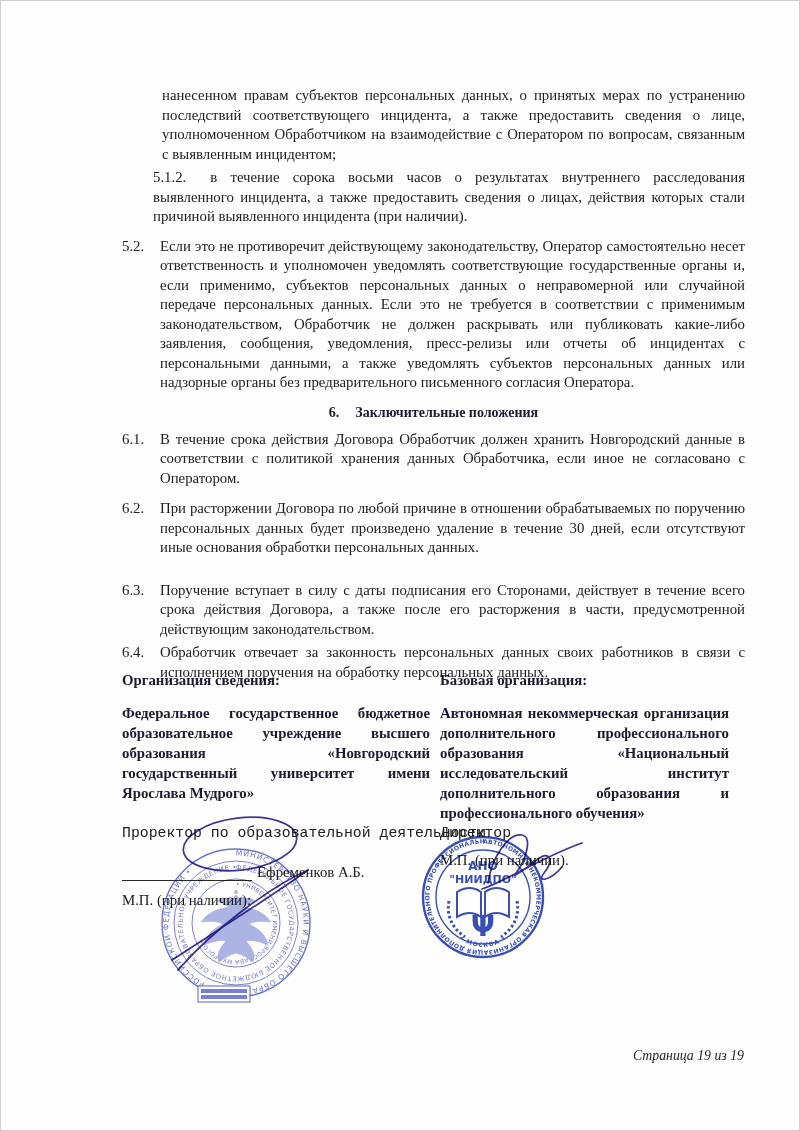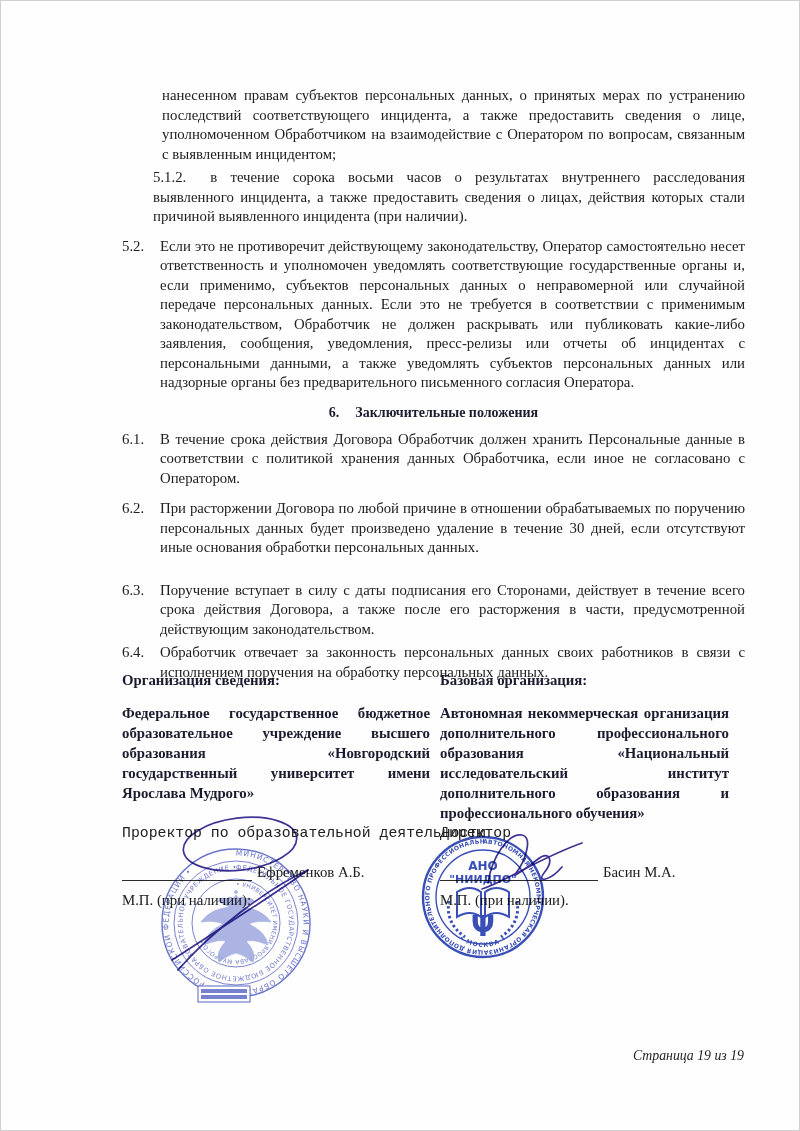--- a/index.html
+++ b/index.html
@@ -62,21 +62,21 @@
       <span class="num">5.2.</span>
       <span class="txt">Если это не противоречит действующему законодательству, Оператор самостоятельно несет ответственность и уполномочен уведомлять соответствующие государственные органы и, если применимо, субъектов персональных данных о неправомерной или случайной передаче персональных данных. Если это не требуется в соответствии с применимым законодательством, Обработчик не должен раскрывать или публиковать какие-либо заявления, сообщения, уведомления, пресс-релизы или отчеты об инцидентах с персональными данными, а также уведомлять субъектов персональных данных или надзорные органы без предварительного письменного согласия Оператора.</span>
     </div>
 
     <div class="sec-head">
       <span class="sec-num">6.</span><span>Заключительные положения</span>
     </div>
 
     <div class="item">
       <span class="num">6.1.</span>
-      <span class="txt">В течение срока действия Договора Обработчик должен хранить Персональные данные в соответствии с политикой хранения данных Обработчика, если иное не согласовано с Оператором.</span>
+      <span class="txt">В течение срока действия Договора Обработчик должен хранить Новгородский данные в соответствии с политикой хранения данных Обработчика, если иное не согласовано с Оператором.</span>
     </div>
 
     <div class="item">
       <span class="num">6.2.</span>
       <span class="txt">При расторжении Договора по любой причине в отношении обрабатываемых по поручению персональных данных будет произведено удаление в течение 30 дней, если отсутствуют иные основания обработки персональных данных.</span>
     </div>
 
     <div class="item tight">
       <span class="num">6.3.</span>
       <span class="txt">Поручение вступает в силу с даты подписания его Сторонами, действует в течение всего срока действия Договора, а также после его расторжения в части, предусмотренной действующим законодательством.</span>
@@ -96,24 +96,20 @@
           <span class="rule"></span>
           <span class="sig-name">Ефременков А.Б.</span>
         </div>
         <div class="mp">М.П. (при наличии):</div>
       </div>
       <div class="col-spacer"></div>
       <div class="col-r">
         <div class="sig-header">Базовая организация:</div>
         <div class="org">Автономная некоммерческая организация дополнительного профессионального образования «Национальный исследовательский институт дополнительного образования и профессионального обучения»</div>
         <div class="role">Директор</div>
-        <div class="sig-row">
-          <span class="rule"></span>
-          <span class="sig-name">Басин М.А.</span>
-        </div>
         <div class="mp">М.П. (при наличии).</div>
       </div>
     </div>
   </div>
 
   <svg class="overlay" style="left:160px;top:845px;opacity:.92" width="152" height="162" viewBox="0 0 152 162">
     <g fill="none" stroke="#5c68c6">
       <circle cx="76" cy="78" r="74" stroke-width="1.4"></circle>
       <circle cx="76" cy="78" r="62" stroke-width="0.9"></circle>
       <circle cx="76" cy="78" r="44" stroke-width="0.9"></circle>

